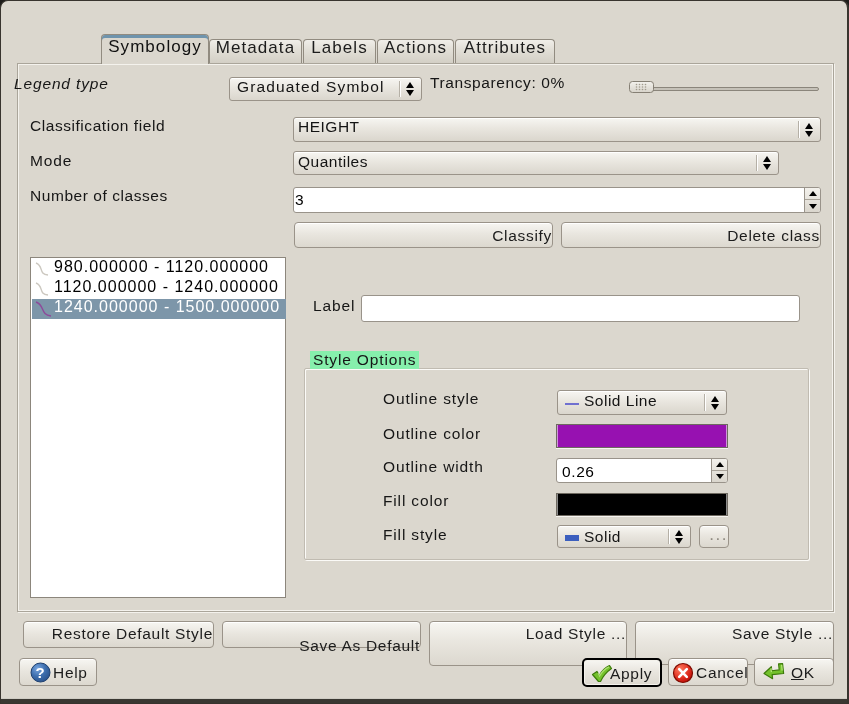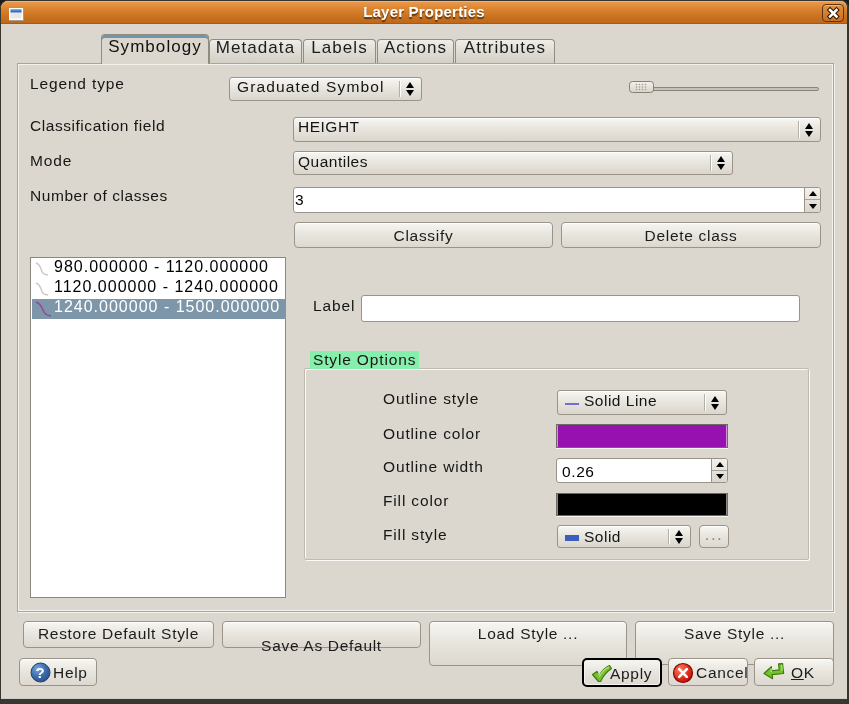--- a/index.html
+++ b/index.html
@@ -59,21 +59,21 @@
   z-index:0; background:#dbd7ce;
 }
 
 .lbl { position:absolute; font-size:15.5px; color:#161616; letter-spacing:0.85px; }
 
 .btn {
   position:absolute;
   background:linear-gradient(180deg,#f7f6f2 0%,#e9e6df 45%,#dcd8cf 100%);
   border:1px solid #9a9389; border-radius:4px;
   box-shadow:inset 0 1px 0 #fff;
-  font-size:15.5px; color:#1c1c1c; text-align:center; letter-spacing:0.7px;
+  font-size:15.5px; color:#1c1c1c; text-align:right; letter-spacing:0.7px;
 }
 .input { position:absolute; background:#fff; border:1px solid #99938a; border-radius:3px; }
 
 .combo {
   position:absolute;
   background:linear-gradient(180deg,#f7f6f2 0%,#e9e6df 45%,#dad6cd 100%);
   border:1px solid #9a9389; border-radius:3px;
   box-shadow:inset 0 1px 0 #fff;
   font-size:15.5px; color:#141414;
 }
@@ -111,52 +111,37 @@
 #sliderhandle { position:absolute; left:628px; top:80px; width:25px; height:12px;
   background:linear-gradient(180deg,#f2f0eb,#d9d5cc); border:1px solid #857f74; border-radius:3.5px; }
 
 .swatch { position:absolute; border:1px solid #6e6960; box-shadow:inset 1px 0 0 rgba(255,255,255,0.55), inset -1px 0 0 rgba(255,255,255,0.55), 0 1px 0 #f7f5f1; }
 
 #focusbtn { border:2px solid #000; border-radius:5px; box-shadow:inset 0 0 0 1px #f4f2ec; }
 </style>
 </head>
 <body>
 <div id="win">
-  <div id="titlebar">
-    <div id="title" style="top:2px;">Layer Properties</div>
-    <div id="winicon"><svg width="15" height="13" viewBox="0 0 15 13">
-      <rect x="0" y="0" width="15" height="13" fill="#9c9c9a"></rect>
-      <rect x="0" y="0" width="14" height="12" fill="#fdfdfd"></rect>
-      <rect x="1.5" y="1.5" width="11" height="3.2" fill="#2f6cbd"></rect>
-      <rect x="1.8" y="1.8" width="10.4" height="1" fill="#5a8fd3"></rect>
-      <rect x="1.5" y="4.7" width="11" height="5.8" fill="#e9e7e2"></rect>
-    </svg></div>
-    <div id="closebtn">
-      <svg width="20" height="16" viewBox="0 0 20 16" style="position:absolute;left:0;top:0">
-        <path d="M7 5 L13.5 11.5 M13.5 5 L7 11.5" stroke="#2e1a06" stroke-width="4.6" stroke-linecap="square"></path>
-        <path d="M7 5 L13.5 11.5 M13.5 5 L7 11.5" stroke="#fff" stroke-width="2.5" stroke-linecap="square"></path>
-      </svg>
-    </div>
-  </div>
 
   <div class="tab" style="left:29px;width:72px;margin-top:44px;">General</div>
   <div class="tab" style="left:208px;width:93px;">Metadata</div>
   <div class="tab" style="left:302px;width:73px;">Labels</div>
   <div class="tab" style="left:376px;width:77px;">Actions</div>
   <div class="tab" style="left:454px;width:100px;">Attributes</div>
   <div id="tab-active">Symbology</div>
 
   <div id="page"></div>
 
-  <div class="lbl" style="left:29px;top:74px;">Legend type</div>
+  <div class="lbl" style="left:13px;top:74px;font-style:italic;">Legend type</div>
   <div class="combo" style="left:228px;top:76px;width:193px;height:24px;">
     <div class="ctext" style="left:7px;top:0px;letter-spacing:1.15px;">Graduated Symbol</div>
       <div class="sep"></div>
       <div class="arrows"></div>
   </div>
+  <div class="lbl" style="left:429px;top:73px;letter-spacing:0.6px;">Transparency: 0%</div>
   <div id="slidertrack"></div>
   <div id="sliderhandle">
     <svg width="23" height="10" viewBox="0 0 23 10" style="position:absolute;left:0;top:0">
       <g fill="#a19b8e">
         <circle cx="6.5" cy="2.5" r="0.8"></circle>
           <circle cx="9.5" cy="2.5" r="0.8"></circle>
           <circle cx="12.5" cy="2.5" r="0.8"></circle>
           <circle cx="15.5" cy="2.5" r="0.8"></circle>
         <circle cx="6.5" cy="5" r="0.8"></circle>
           <circle cx="9.5" cy="5" r="0.8"></circle>
@@ -170,21 +155,21 @@
     </svg>
   </div>
 
   <div class="lbl" style="left:29px;top:116px;letter-spacing:0.55px;">Classification field</div>
   <div class="combo" style="left:292px;top:116px;width:528px;height:25px;">
     <div class="ctext" style="top:0px;">HEIGHT</div>
       <div class="sep"></div>
       <div class="arrows"></div>
   </div>
   <div class="lbl" style="left:29px;top:151px;">Mode</div>
-  <div class="combo" style="left:292px;top:150px;width:440px;height:24px;">
+  <div class="combo" style="left:292px;top:150px;width:486px;height:24px;">
     <div class="ctext">Quantiles</div>
       <div class="sep"></div>
       <div class="arrows"></div>
   </div>
   <div class="lbl" style="left:29px;top:186px;letter-spacing:0.55px;">Number of classes</div>
   <div class="spin" style="left:292px;top:186px;width:528px;height:26px;">
     <div class="stext">3</div>
     <div class="spinbtns">
         <div class="up"></div>
         <div class="dn"></div>

